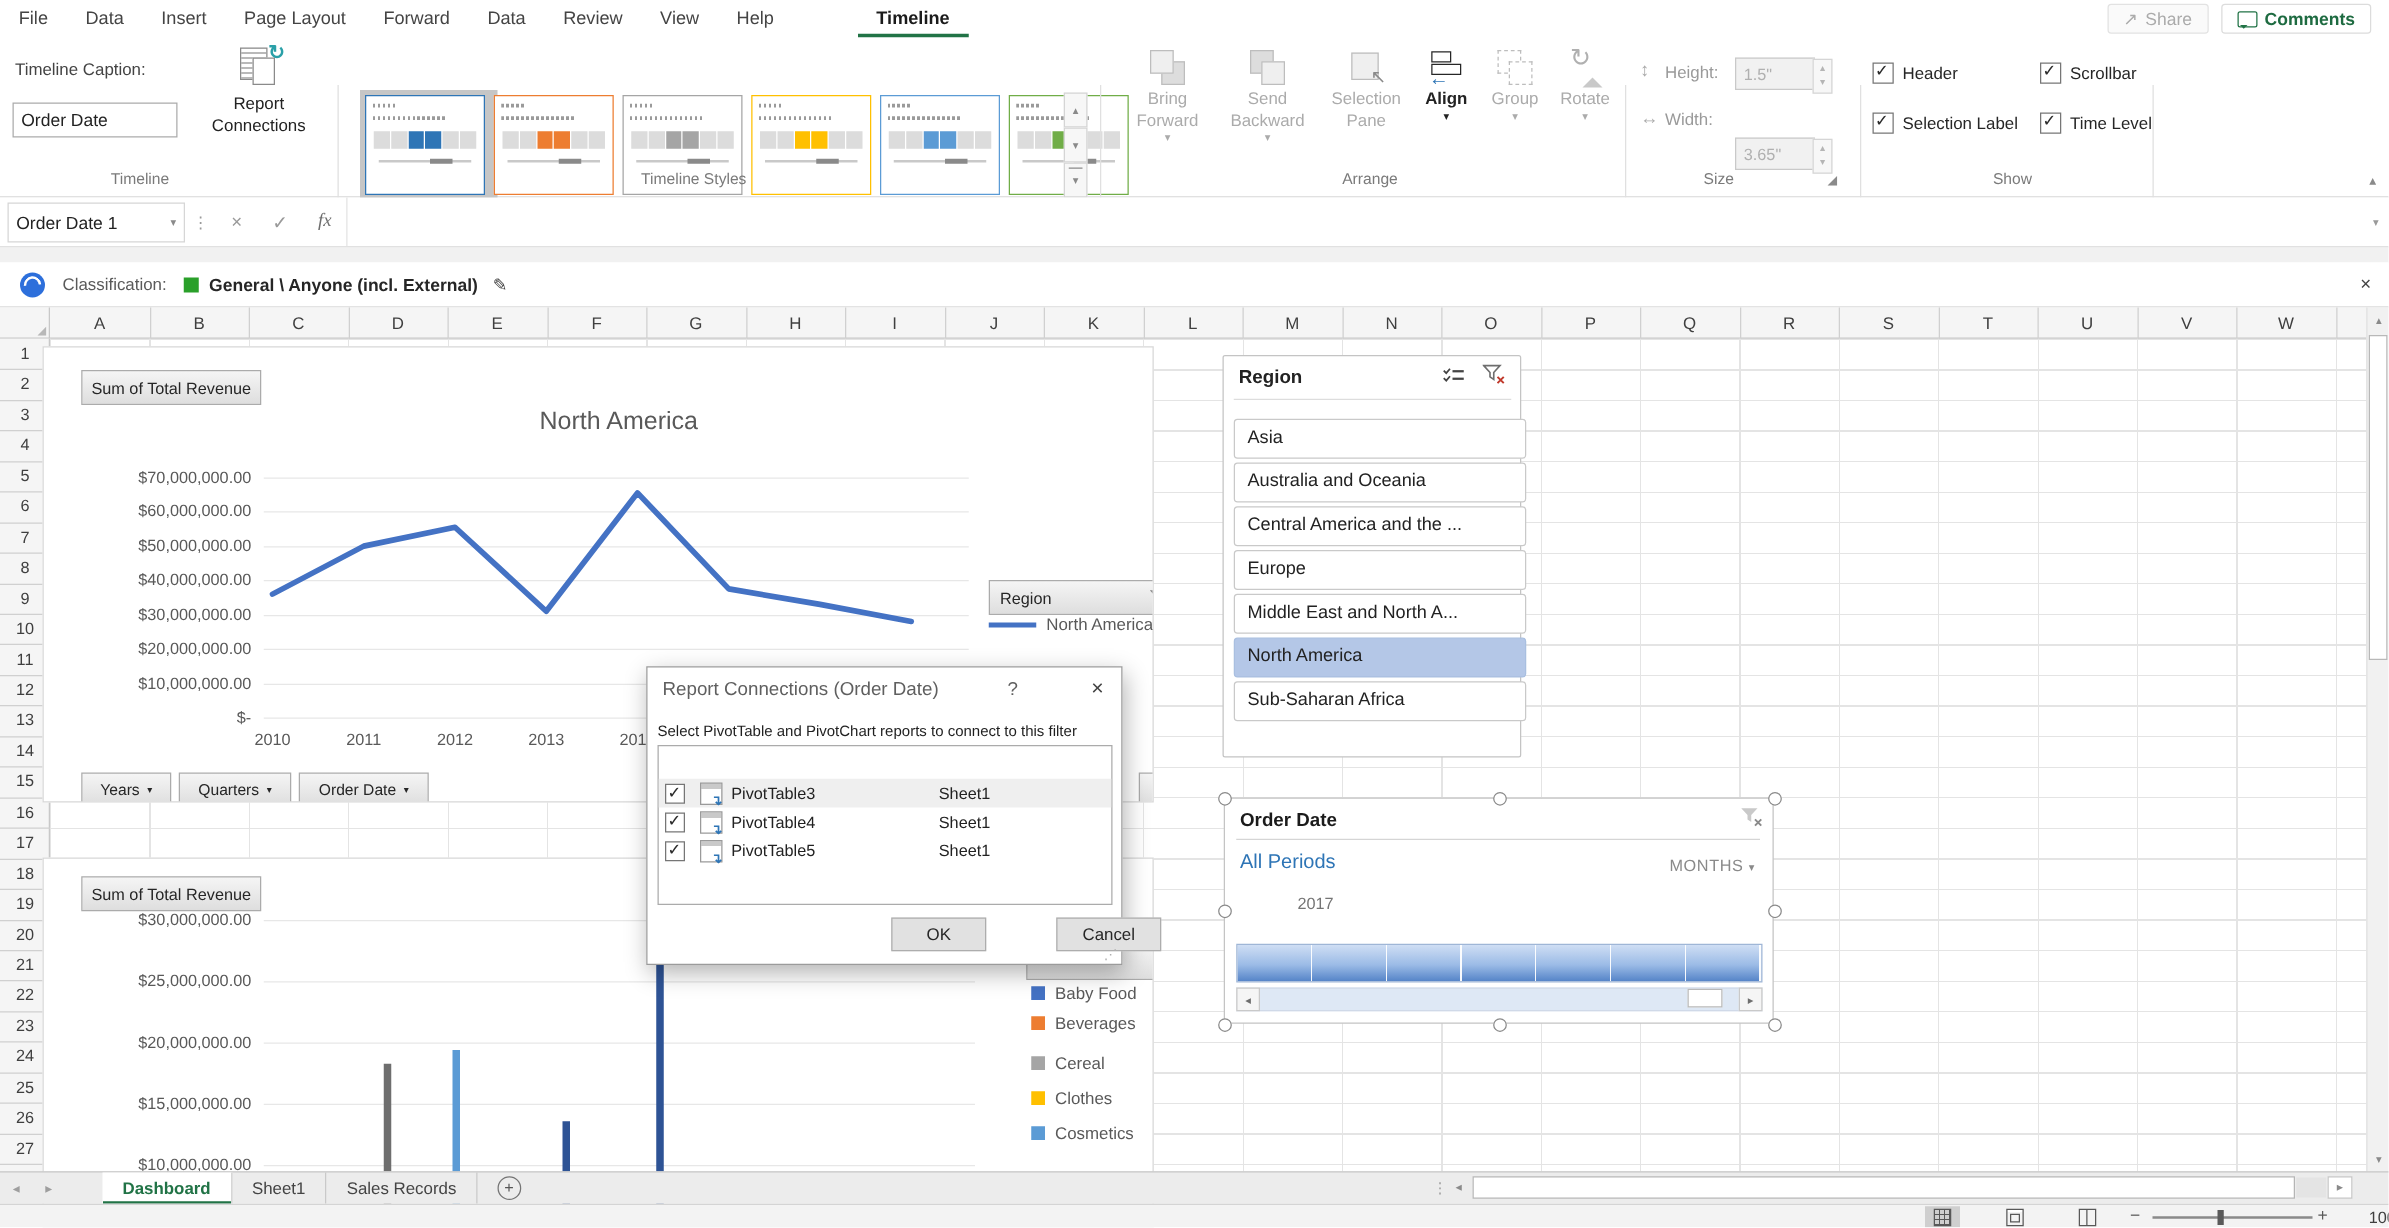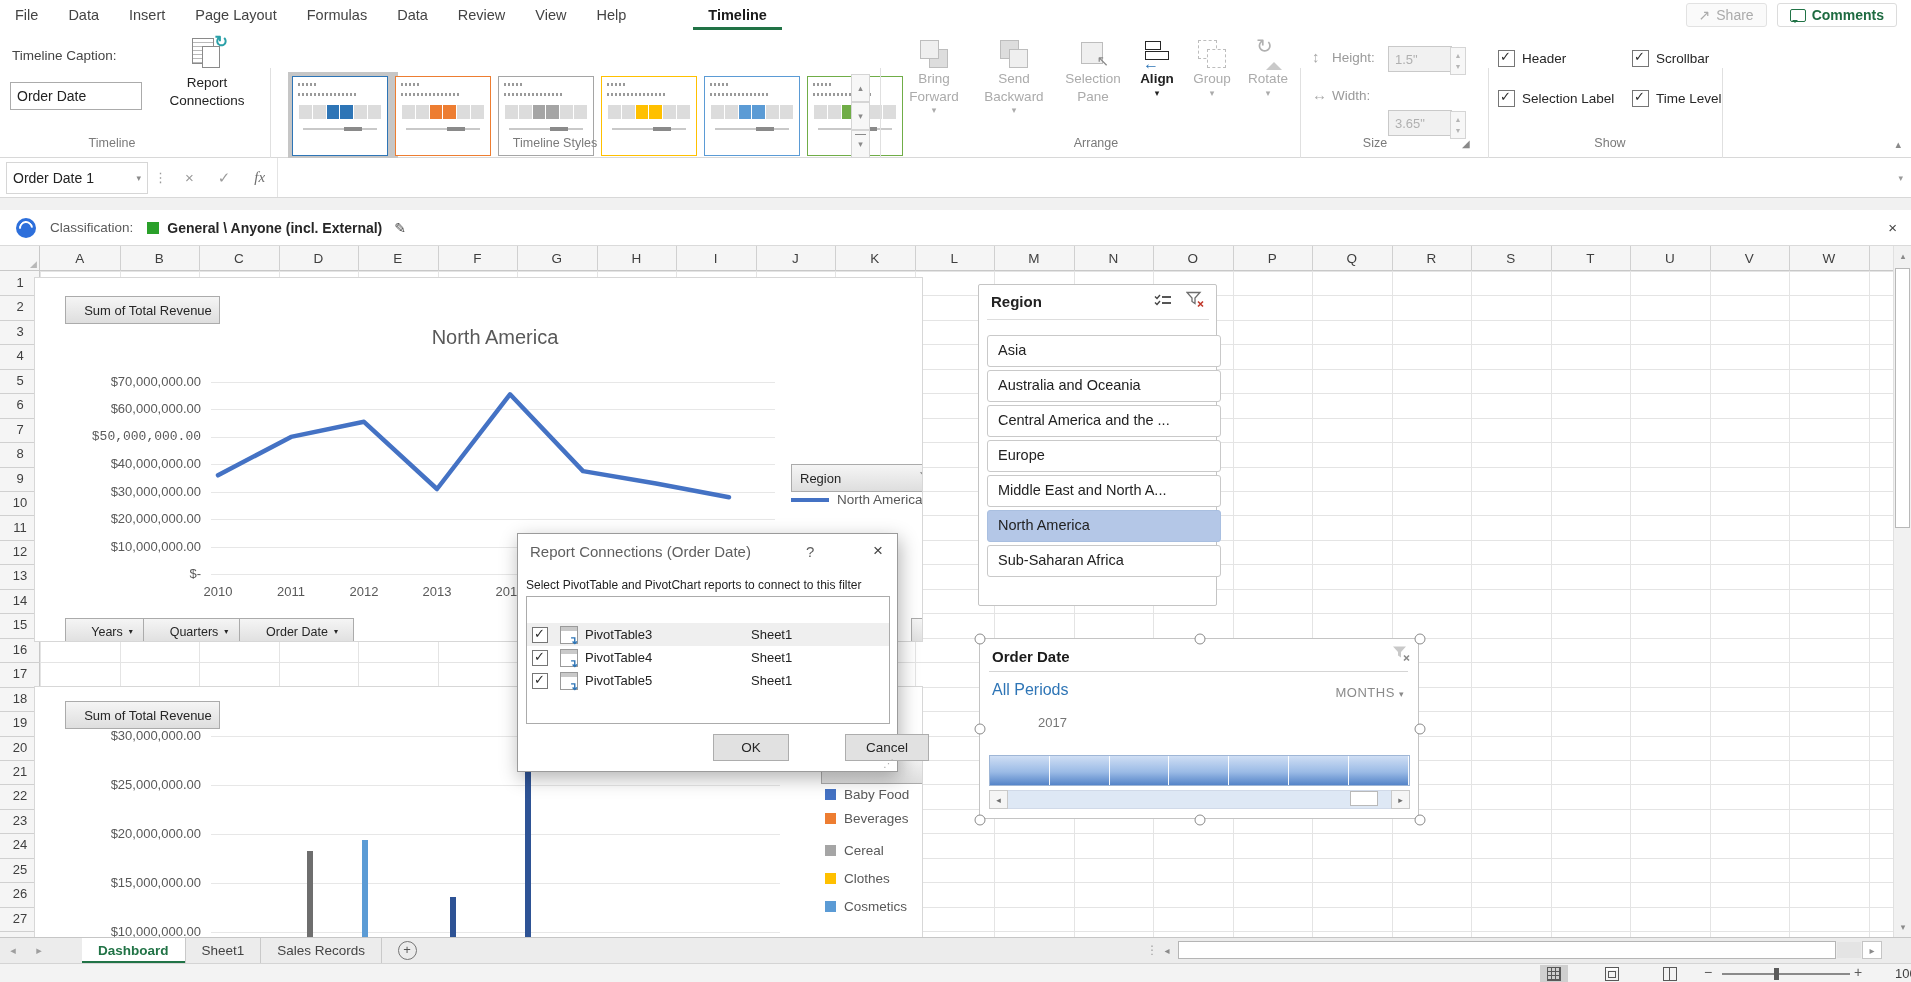--- a/index.html
+++ b/index.html
@@ -55,21 +55,21 @@
   .clsicon::after{content:"";position:absolute;left:3px;top:3px;width:10px;height:10px;border-radius:50%;border:2.5px solid;border-color:#fff transparent transparent #fff;transform:rotate(40deg);}
   
   .hstrip{background:#F5F5F5;border-bottom:1px solid #C8C8C8;}
   .hcell{position:absolute;border-right:1px solid #D0D0D0;text-align:center;font-size:13.5px;color:#3F3F3F;}
   .rcell{position:absolute;left:0;width:40px;border-bottom:1px solid #D0D0D0;text-align:center;font-size:13px;color:#3F3F3F;}
   .gridbg{background-image:
     repeating-linear-gradient(90deg,#E4E4E4 0 1px,transparent 1px 79.5px),
     repeating-linear-gradient(180deg,#E4E4E4 0 1px,transparent 1px 24.45px);}
   
   .chartbox{background:#fff;border:1px solid #D7D7D7;overflow:hidden;}
-  .fieldbtn{position:absolute;background:linear-gradient(#F5F5F5,#DEDEDE);border:1px solid #ABABAB;font-size:13px;color:#262626;display:flex;align-items:center;justify-content:center;gap:6px;white-space:nowrap;padding-left:11px;}
+  .fieldbtn{position:absolute;background:linear-gradient(#F5F5F5,#DEDEDE);border:1px solid #ABABAB;font-size:13px;color:#262626;display:flex;align-items:center;justify-content:center;gap:6px;white-space:nowrap;}
   .ticklab{position:absolute;font-size:13px;color:#595959;white-space:nowrap;}
   .gline{position:absolute;height:1px;background:#E7E7E7;}
   .xlab{position:absolute;font-size:13px;color:#595959;transform:translateX(-50%);}
   .bar{position:absolute;width:6px;}
   .legrow{position:absolute;display:flex;align-items:center;gap:8px;font-size:13.5px;color:#595959;white-space:nowrap;}
   .sw{width:11px;height:11px;flex:none;}
   
   .panel{background:#fff;border:1px solid #C4C4C4;border-radius:2px;}
   .slitem{position:absolute;left:8px;width:222px;height:30px;border:1px solid #C9C9C9;border-radius:3px;background:#fff;font-size:14.5px;color:#222;line-height:28px;padding-left:10px;white-space:nowrap;overflow:hidden;}
   .slitem.sel{background:#B4C7E7;border-color:#A9BFE0;}
@@ -104,21 +104,21 @@
 </head>
 <body>
 
 <div id="stage">
 
   <div class="tabrow abs" style="left:0;top:0;width:1911px;height:30px;">
     <span class="tab">File</span>
     <span class="tab">Data</span>
     <span class="tab">Insert</span>
     <span class="tab">Page Layout</span>
-    <span class="tab">Formulas</span>
+    <span class="tab">Forward</span>
     <span class="tab">Data</span>
     <span class="tab">Review</span>
     <span class="tab">View</span>
     <span class="tab">Help</span>
     <span class="tab active tlgap">Timeline</span>
     <div class="trright">
       <span class="pill share">
           <span>↗</span>
           <span>Share</span>
         </span>
@@ -433,21 +433,21 @@
     <div class="fieldbtn" style="left:30px;top:18px;width:142px;height:26px;">
         <span>Sum of Total Revenue</span>
       </div>
     <div class="abs" style="left:240px;top:48px;width:440px;text-align:center;font-size:20px;color:#595959;">North America</div>
     <div id="c1-ticks">
         <div class="gline" style="left: 176px; top: 104px; width: 564px;"></div>
         <div class="ticklab" style="left: 0px; top: 96px; width: 166px; text-align: right;">$70,000,000.00</div>
         <div class="gline" style="left: 176px; top: 131.43px; width: 564px;"></div>
         <div class="ticklab" style="left: 0px; top: 123.43px; width: 166px; text-align: right;">$60,000,000.00</div>
         <div class="gline" style="left: 176px; top: 158.86px; width: 564px;"></div>
-        <div class="ticklab" style="left: 0px; top: 150.86px; width: 166px; text-align: right; font-family: Liberation Mono, monospace;">$50,000,000.00</div>
+        <div class="ticklab" style="left: 0px; top: 150.86px; width: 166px; text-align: right;">$50,000,000.00</div>
         <div class="gline" style="left: 176px; top: 186.29px; width: 564px;"></div>
         <div class="ticklab" style="left: 0px; top: 178.29px; width: 166px; text-align: right;">$40,000,000.00</div>
         <div class="gline" style="left: 176px; top: 213.72px; width: 564px;"></div>
         <div class="ticklab" style="left: 0px; top: 205.72px; width: 166px; text-align: right;">$30,000,000.00</div>
         <div class="gline" style="left: 176px; top: 241.15px; width: 564px;"></div>
         <div class="ticklab" style="left: 0px; top: 233.15px; width: 166px; text-align: right;">$20,000,000.00</div>
         <div class="gline" style="left: 176px; top: 268.58px; width: 564px;"></div>
         <div class="ticklab" style="left: 0px; top: 260.58px; width: 166px; text-align: right;">$10,000,000.00</div>
         <div class="gline" style="left: 176px; top: 296.01px; width: 564px;"></div>
         <div class="ticklab" style="left: 0px; top: 288.01px; width: 166px; text-align: right;">$-</div>

